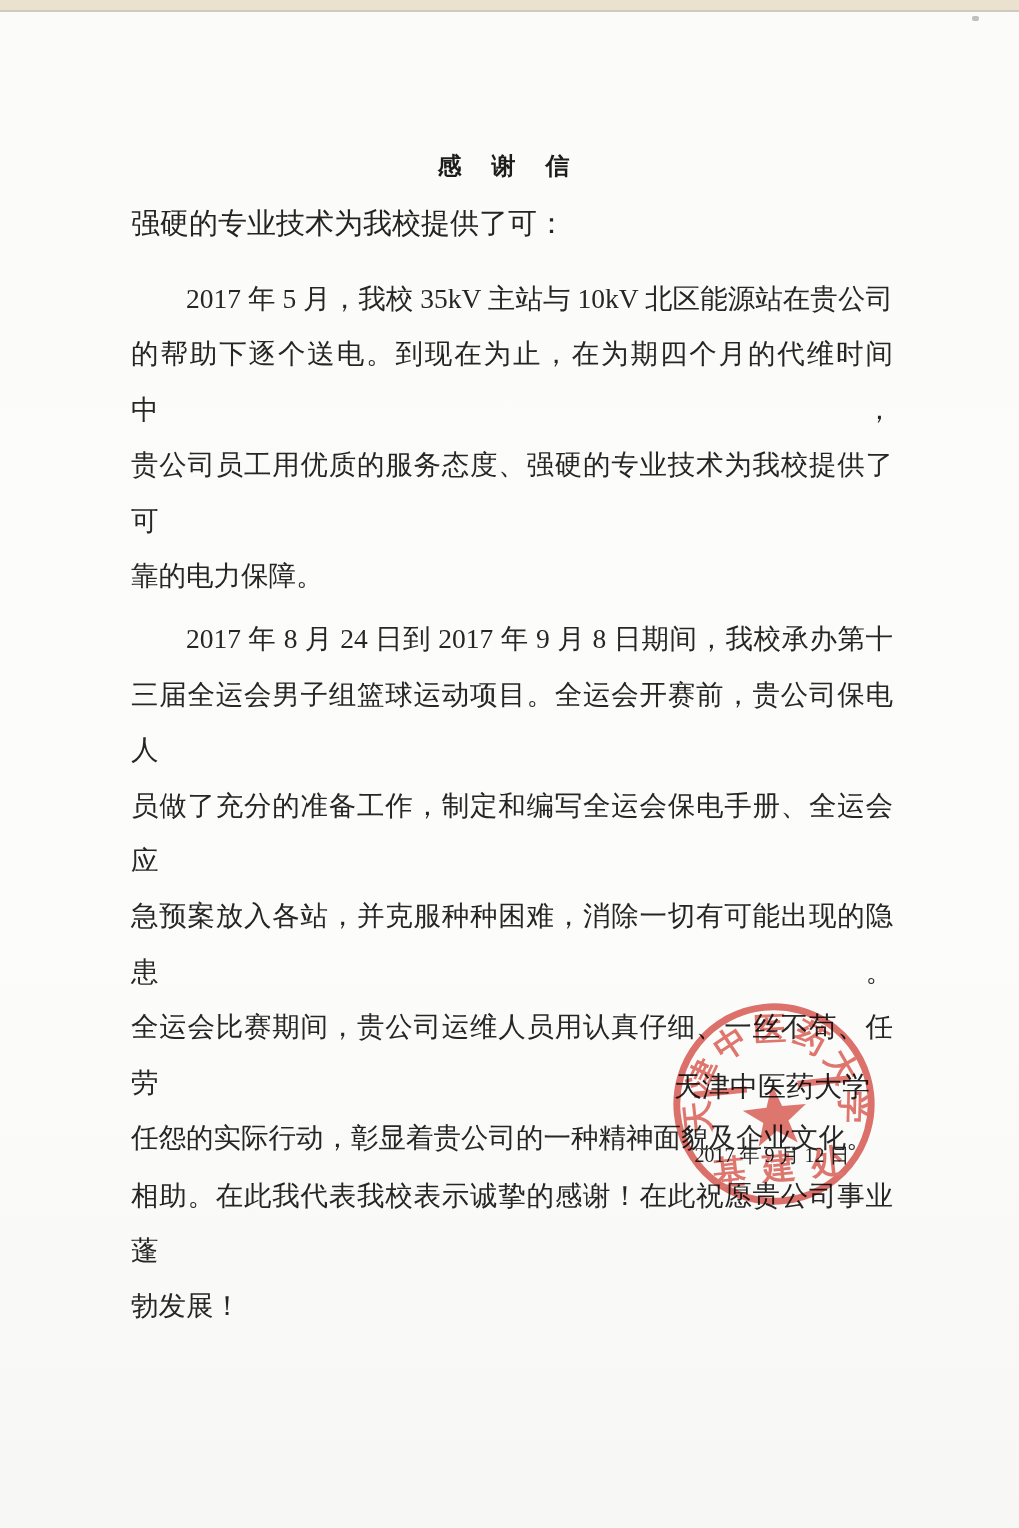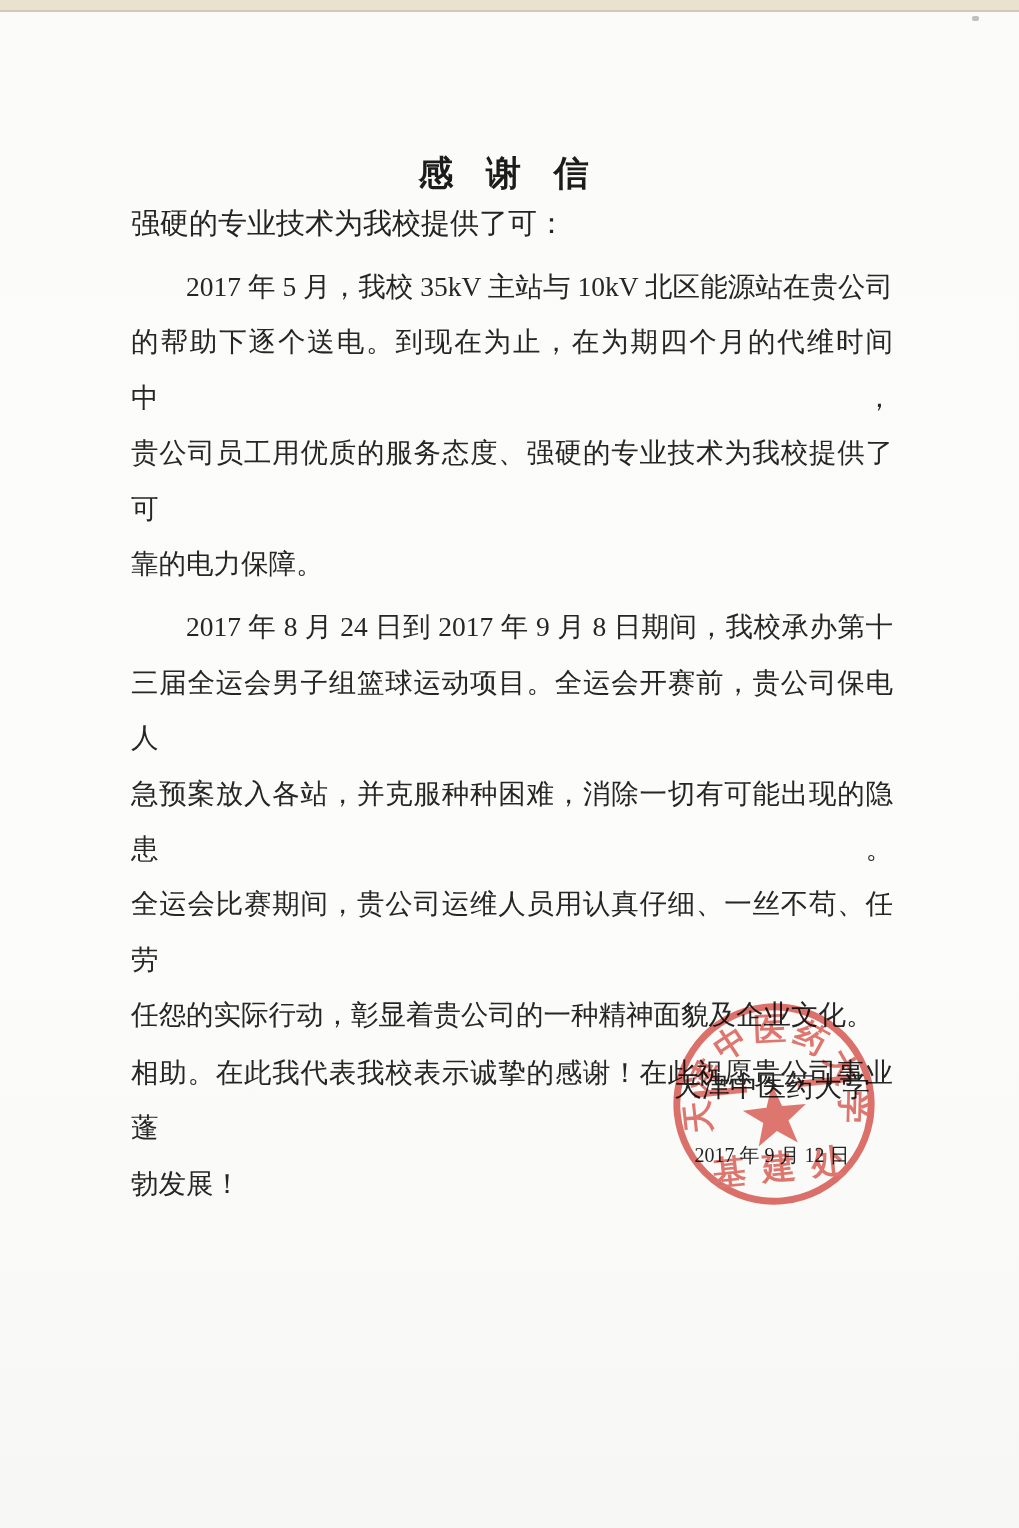--- a/index.html
+++ b/index.html
@@ -17,29 +17,29 @@
     background:#eae2ce;
     border-bottom:2px solid #cfcabd;
   }
   .scan-speck{
     position:absolute;left:972px;top:16px;width:7px;height:5px;
     background:#a8a89e;border-radius:2px;opacity:.7;
   }
   .title{
     position:absolute;left:0;top:150px;width:1019px;
     margin:0;text-align:center;
-    font-size:35px;font-weight:bold;letter-spacing:12px;
+    font-size:24px;font-weight:bold;letter-spacing:12px;
     color:#1c1c1c;
   }
   .salutation{
     position:absolute;left:131px;top:206px;width:800px;
     font-size:29px;line-height:34px;color:#242424;
   }
   .body-text{
-    position:absolute;left:131px;top:259px;width:762px;
+    position:absolute;left:131px;top:271px;width:762px;
     font-size:27.5px;line-height:55.4px;
   }
   .para{margin:0;}
   .para.p2{margin-top:8px;}
   .para.p3{margin-top:2px;}
   .line{white-space:nowrap;}
   .line.jfull{
     white-space:normal;
     text-align:justify;
     text-align-last:justify;
@@ -77,20 +77,21 @@
   <div class="body-text">
     <div class="para p1">
       <div class="line indent jfull">2017 年 5 月，我校 35kV 主站与 10kV 北区能源站在贵公司</div>
       <div class="line jfull">的帮助下逐个送电。到现在为止，在为期四个月的代维时间中，</div>
       <div class="line jfull">贵公司员工用优质的服务态度、强硬的专业技术为我校提供了可</div>
       <div class="line">靠的电力保障。</div>
     </div>
     <div class="para p2">
       <div class="line indent jfull">2017 年 8 月 24 日到 2017 年 9 月 8 日期间，我校承办第十</div>
       <div class="line jfull">三届全运会男子组篮球运动项目。全运会开赛前，贵公司保电人</div>
+      <div class="line jfull">员做了充分的准备工作，制定和编写全运会保电手册、全运会应</div>
       <div class="line jfull">急预案放入各站，并克服种种困难，消除一切有可能出现的隐患。</div>
       <div class="line jfull">全运会比赛期间，贵公司运维人员用认真仔细、一丝不苟、任劳</div>
       <div class="line">任怨的实际行动，彰显着贵公司的一种精神面貌及企业文化。</div>
     </div>
     <div class="para p3">
       <div class="line jfull">相助。在此我代表我校表示诚挚的感谢！在此祝愿贵公司事业蓬</div>
       <div class="line">勃发展！</div>
     </div>
   </div>
 

